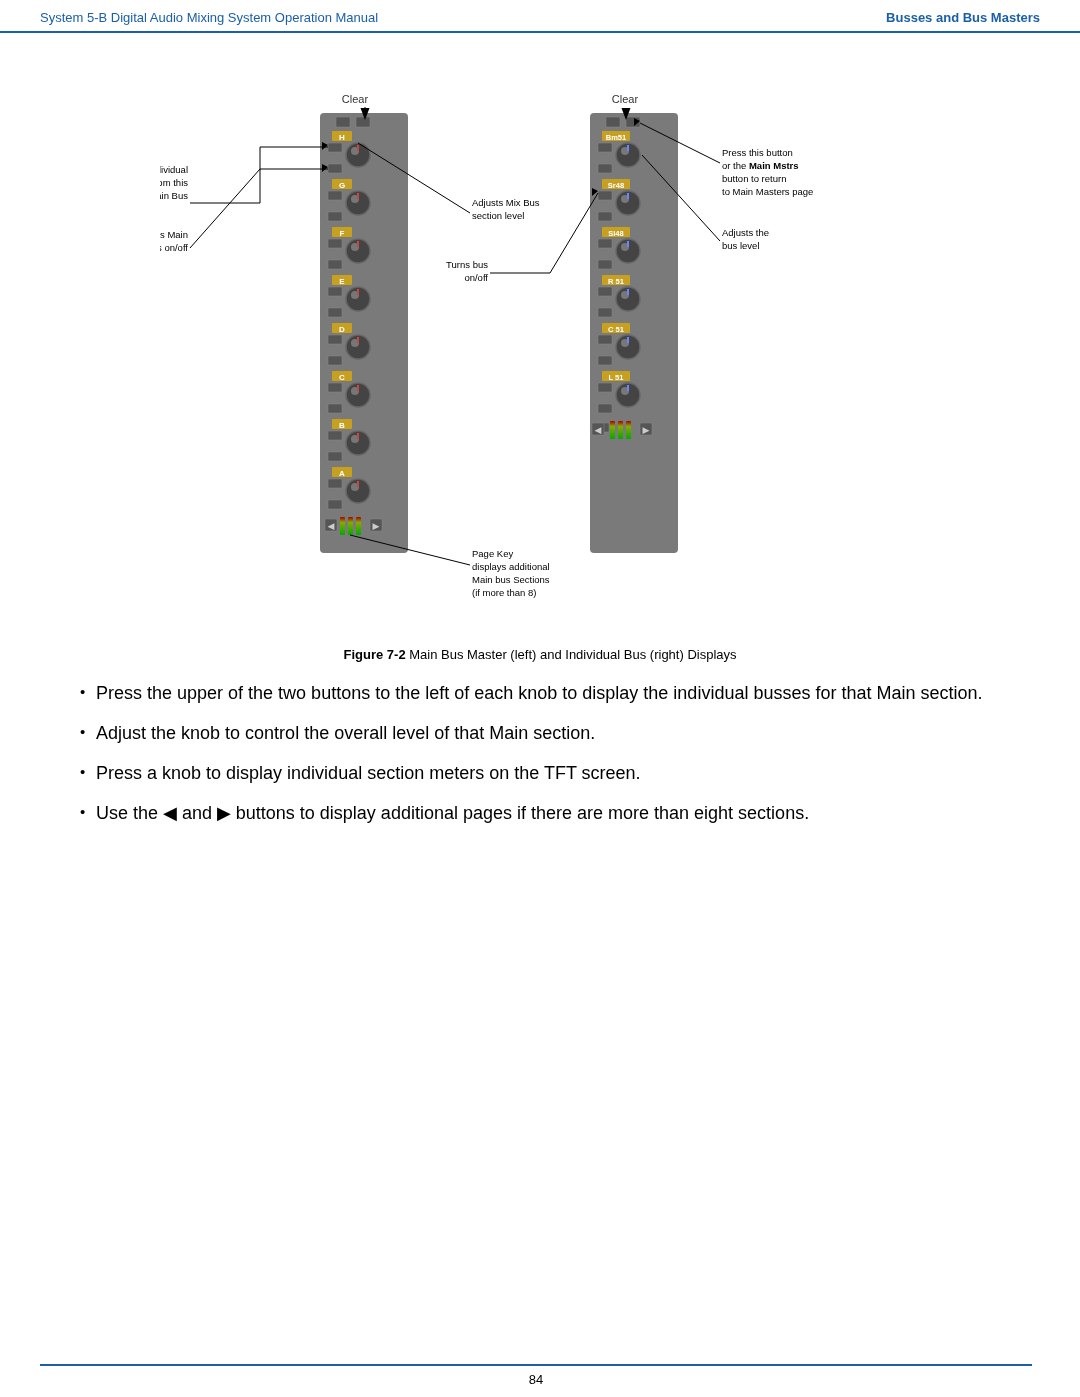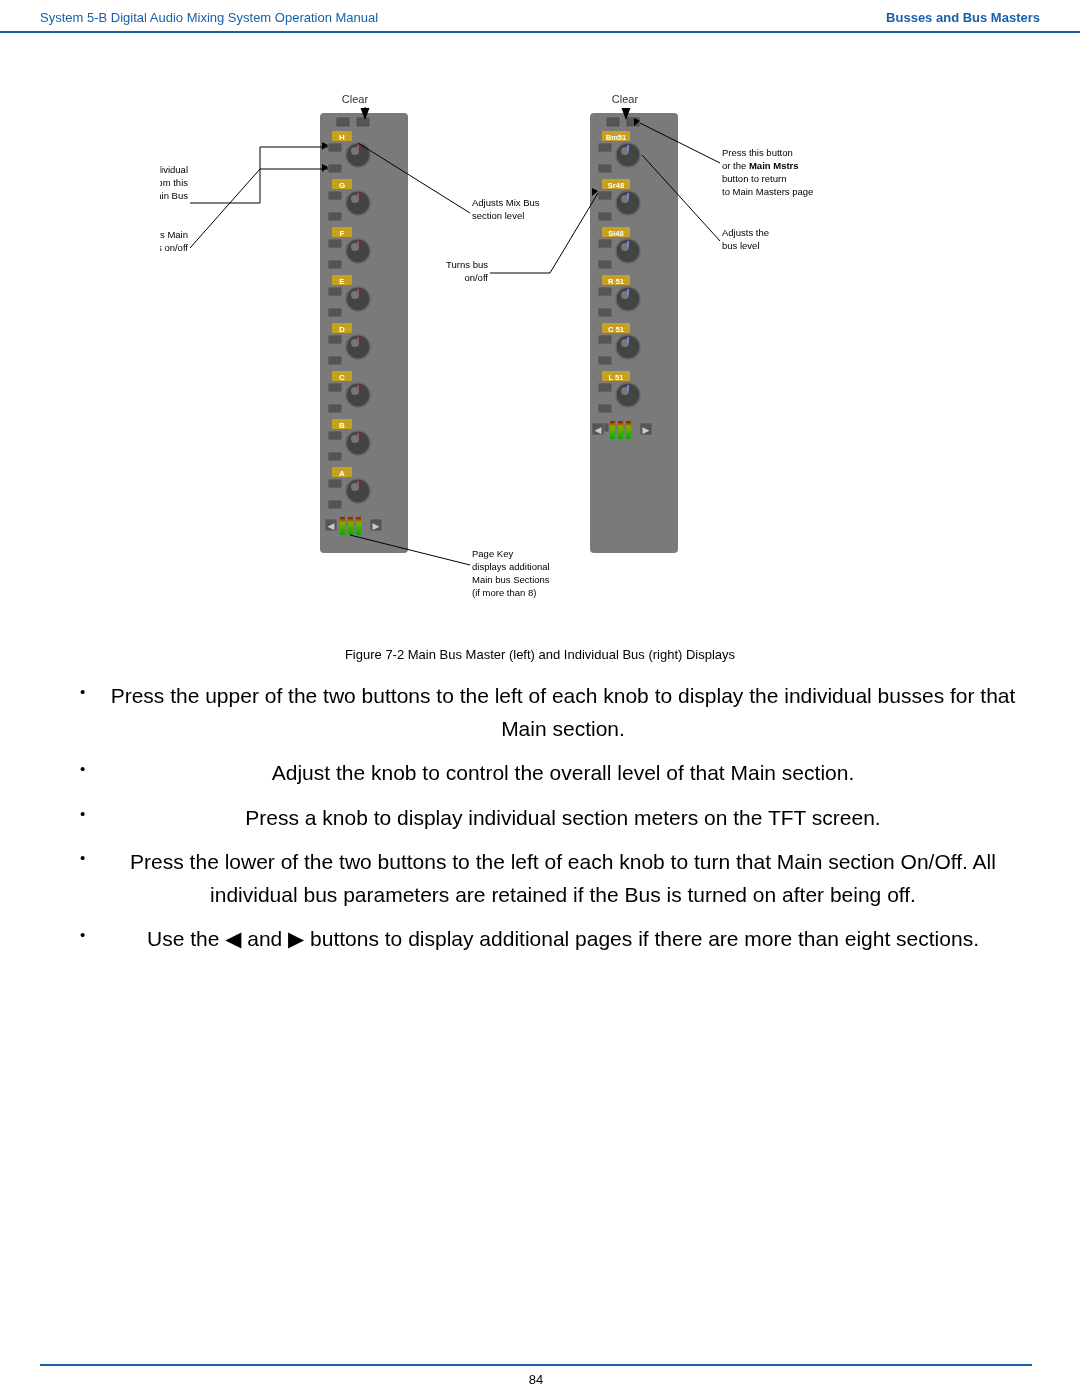--- a/index.html
+++ b/index.html
@@ -46,21 +46,21 @@
       position: relative;
     }
 
     
     .figure-caption {
       font-size: 13px;
       text-align: center;
       margin-top: 14px;
     }
     .figure-caption strong {
-      font-weight: normal;
+      font-weight: bold;
     }
 
     
     .body-text {
       font-size: 15px;
       line-height: 1.55;
       margin-top: 18px;
       text-align: left;
     }
 
@@ -74,23 +74,22 @@
 
     .bullet-list {
       margin: 10px 0 10px 30px;
       list-style: none;
     }
 
     .bullet-list li {
       position: relative;
       padding-left: 16px;
       margin-bottom: 12px;
-      font-size: 21px;
+      font-size: 18px;
       line-height: 1.55;
-      text-align: center;
     }
 
     .bullet-list li::before {
       content: '•';
       position: absolute;
       left: 0;
       font-size: 15px;
     }
 
     
@@ -358,23 +357,20 @@
       <li>
         Press the upper of the two buttons to the left of each knob to display the indi­vidual busses for that Main section.
       </li>
       <li>
         Adjust the knob to control the overall level of that Main section.
       </li>
       <li>
         Press a knob to display individual section meters on the TFT screen.
       </li>
       <li>
-        Press the lower of the two buttons to the left of each knob to turn that Main sec­tion On/Off. All individual bus parameters are retained if the Bus is turned on after being off.
-      </li>
-      <li>
         Use the ◀ <span>and</span> ▶ buttons to display additional pages if there are more than eight sections.
       </li>
     </ul>
   </div>
 
 </div>
 
 <div class="footer">
   <div class="footer-line"></div>
   <div class="footer-page">84</div>

